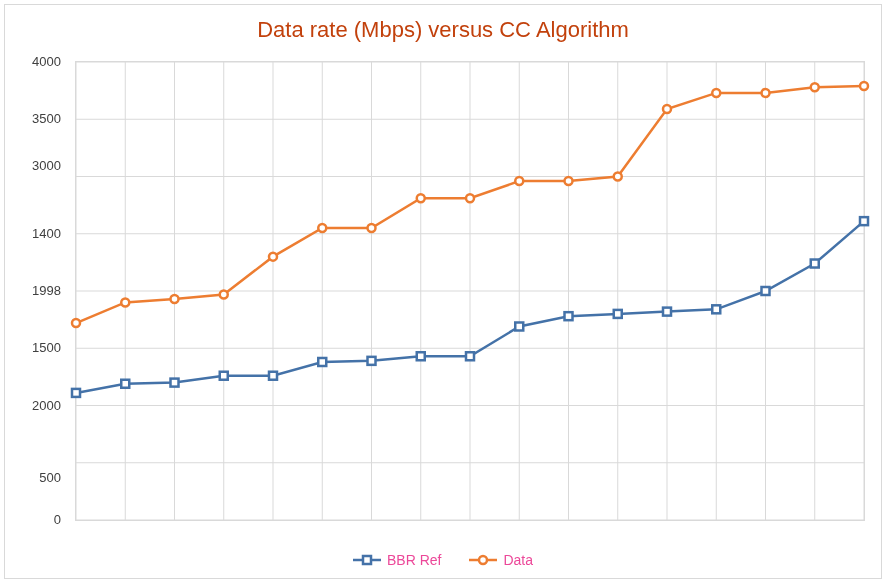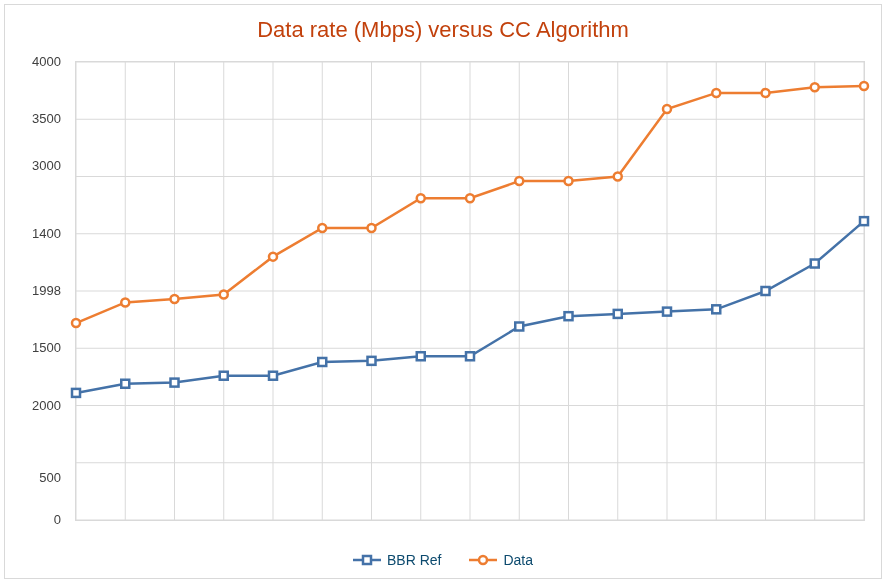--- a/index.html
+++ b/index.html
@@ -72,21 +72,21 @@
   }
   .legend {
     position: absolute;
     bottom: 10px;
     left: 0;
     width: 100%;
     display: flex;
     justify-content: center;
     gap: 28px;
     font-size: 14px;
-    color: #0c4a6e;
+    color: #ec4899;
   }
   .legend-item {
     display: flex;
     align-items: center;
     gap: 6px;
   }
   .legend-swatch {
     width: 28px;
     height: 14px;
     position: relative;

